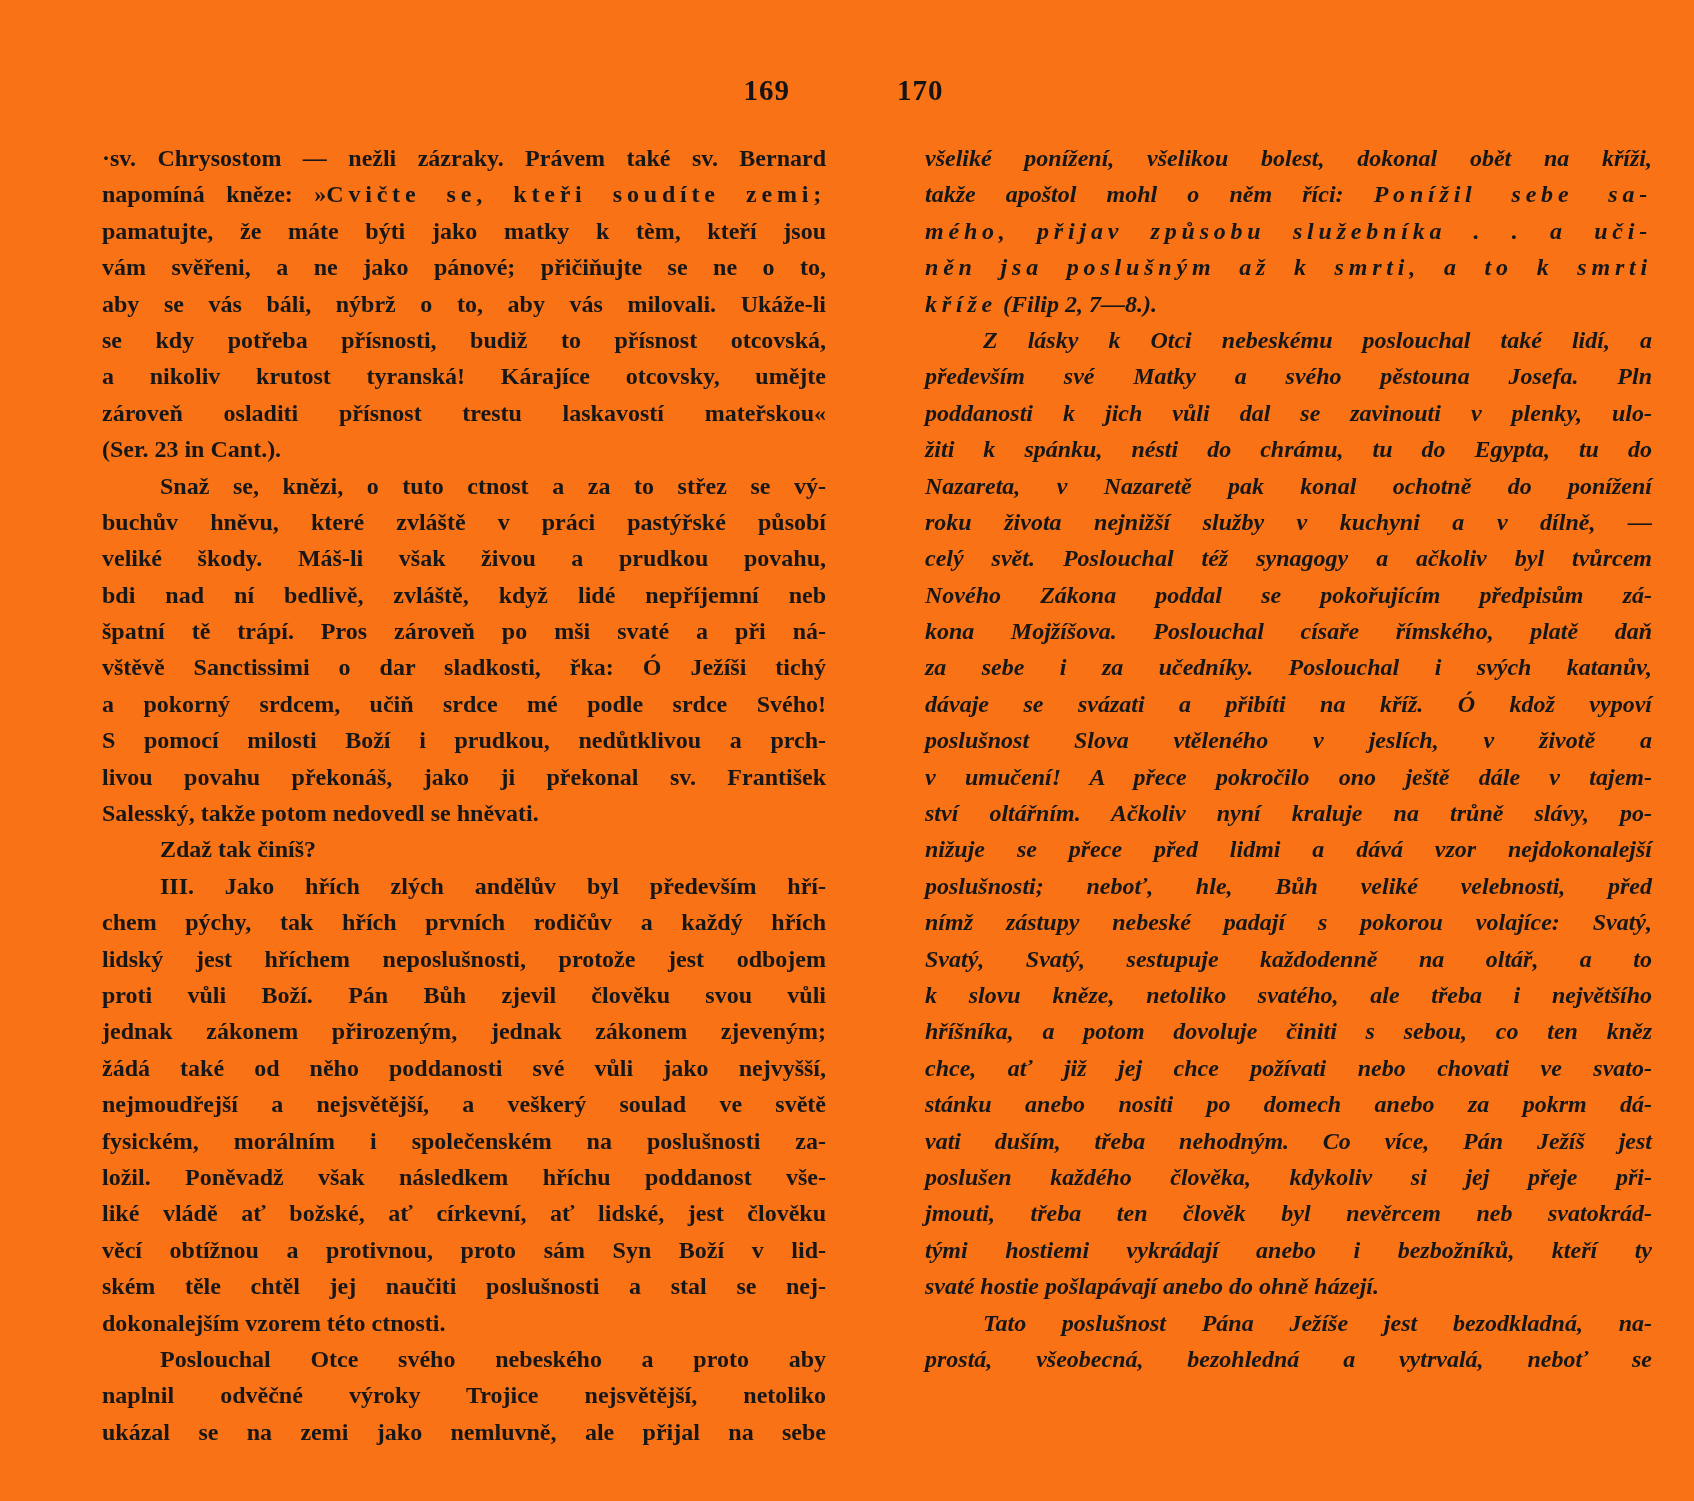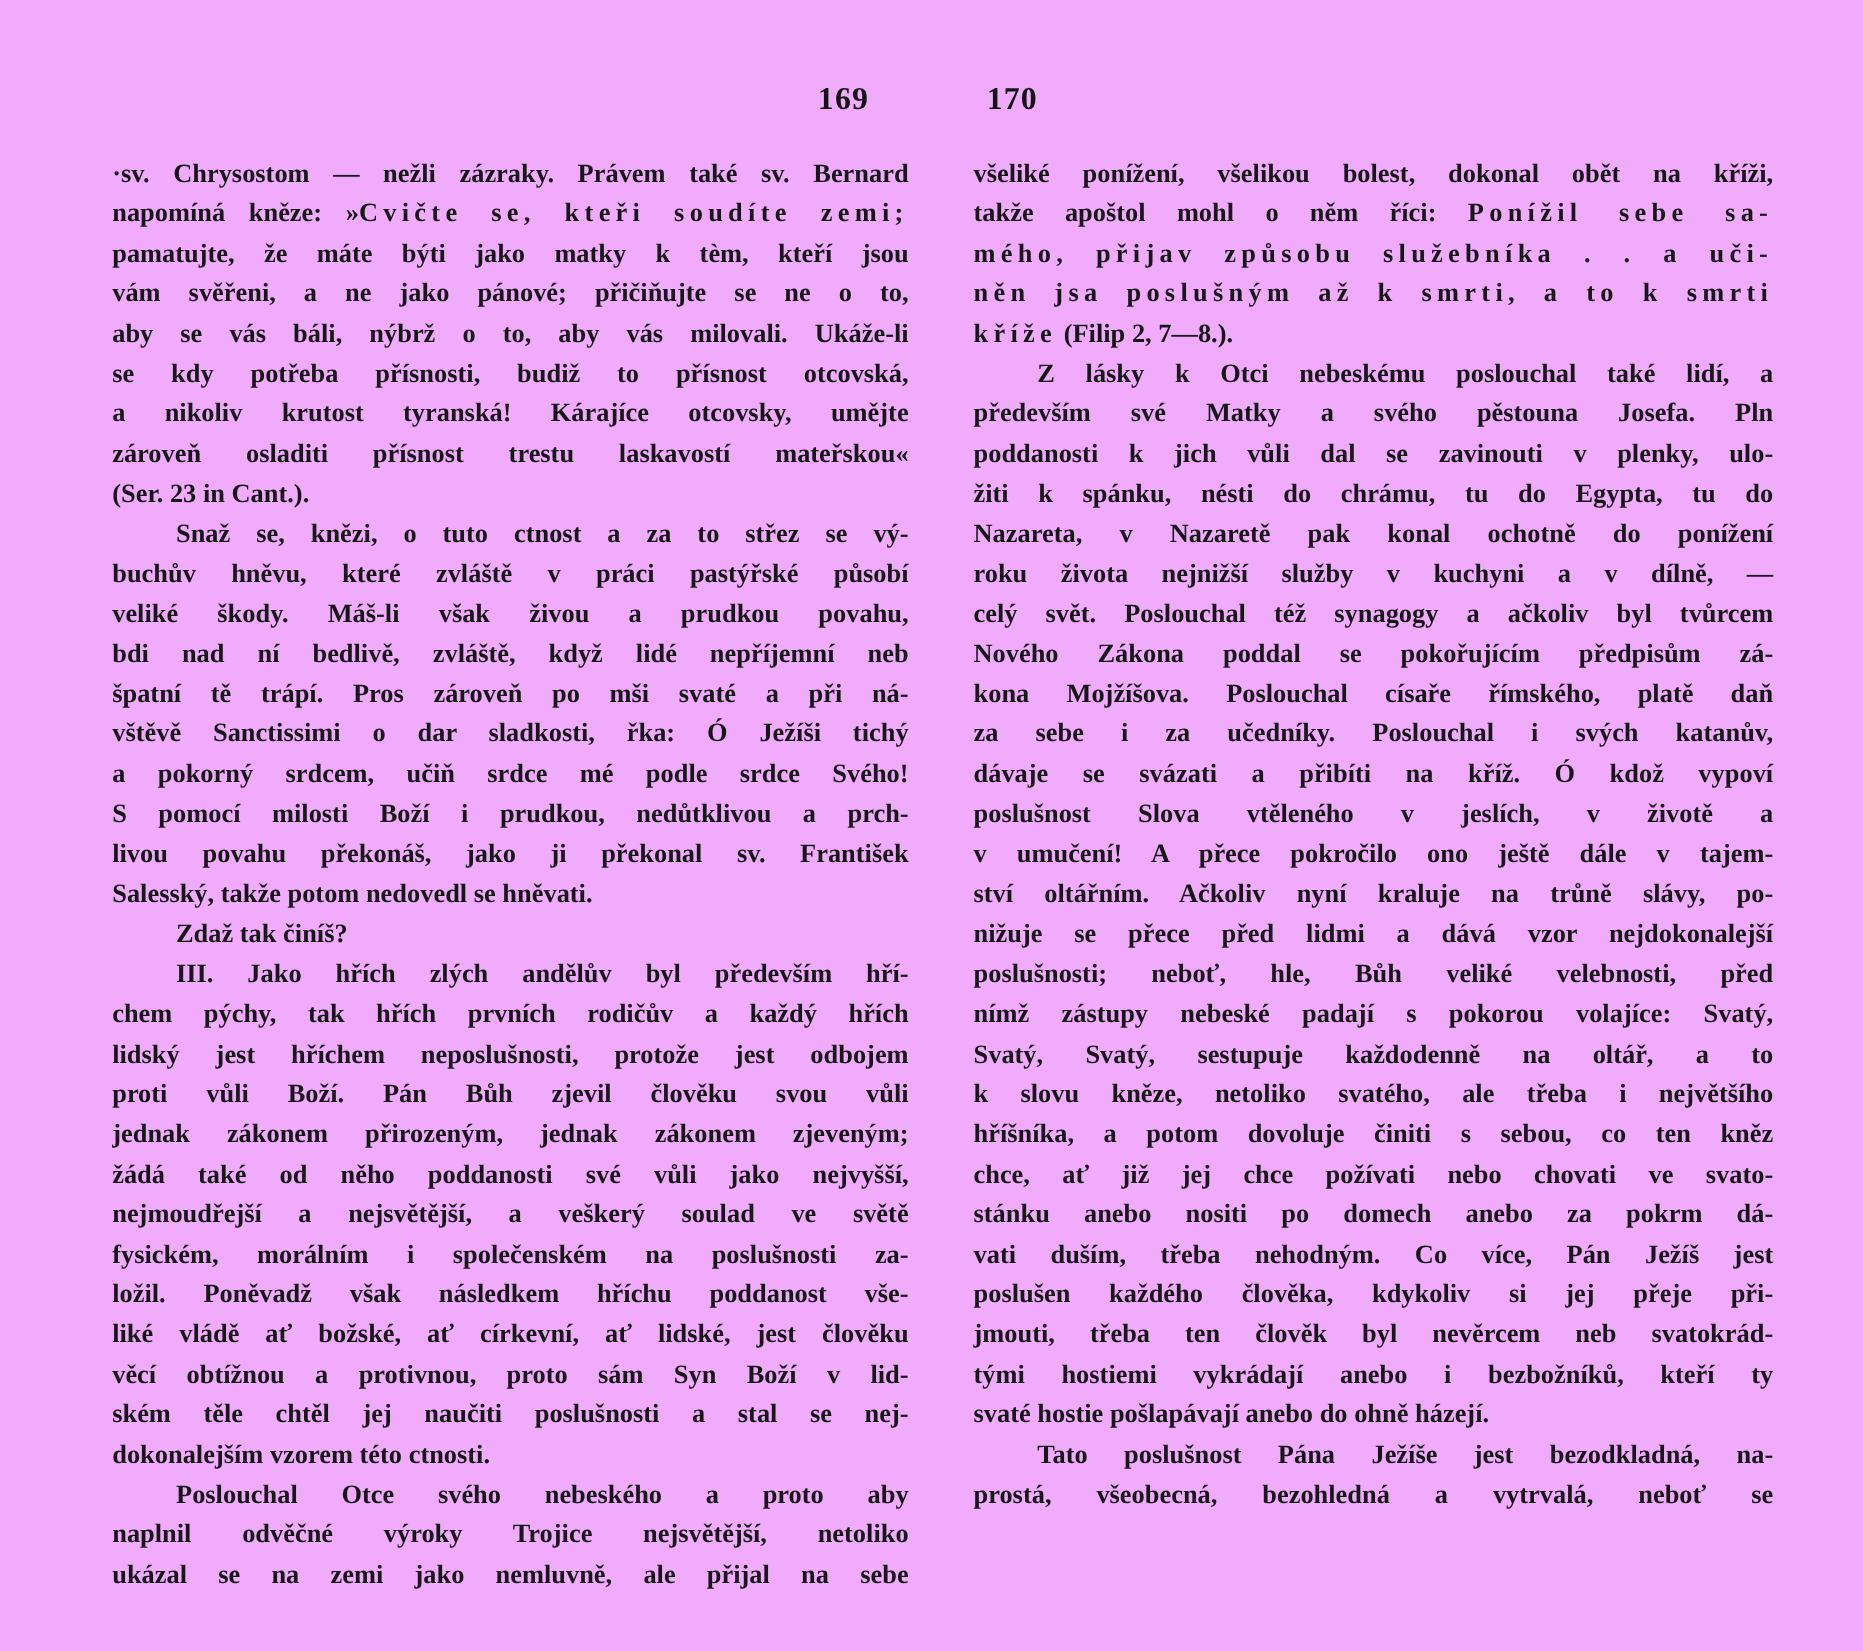--- a/index.html
+++ b/index.html
@@ -11,21 +11,21 @@
     position: relative;
     width: 1694px;
     height: 1501px;
     font-family: "Liberation Serif", serif;
     color: #151515;
     overflow: hidden;
   }
   .scan {
     position: absolute;
     inset: 0;
-    background: #f0abfc;
+    background: #f97316;
   }
   .page-number {
     position: absolute;
     top: 74px;
     font-size: 29px;
     font-weight: 700;
     letter-spacing: 1px;
     color: #141414;
   }
   .page-number.left {
@@ -35,21 +35,21 @@
   }
   .page-number.right {
     left: 897px;
     text-align: left;
   }
   .text-col {
     position: absolute;
     top: 140px;
   }
   .text-col.left  { left: 78px;  width: 724px; margin-left: 24px; }
-  .text-col.right { left: 885px; width: 727px; }
+  .text-col.right { left: 925px; width: 727px; font-style: italic; }
   .line {
     font-size: 24px;
     font-weight: 700;
     line-height: 36.4px;
     height: 36.4px;
     text-align: justify;
     text-align-last: justify;
     white-space: normal;
     color: #171717;
   }

